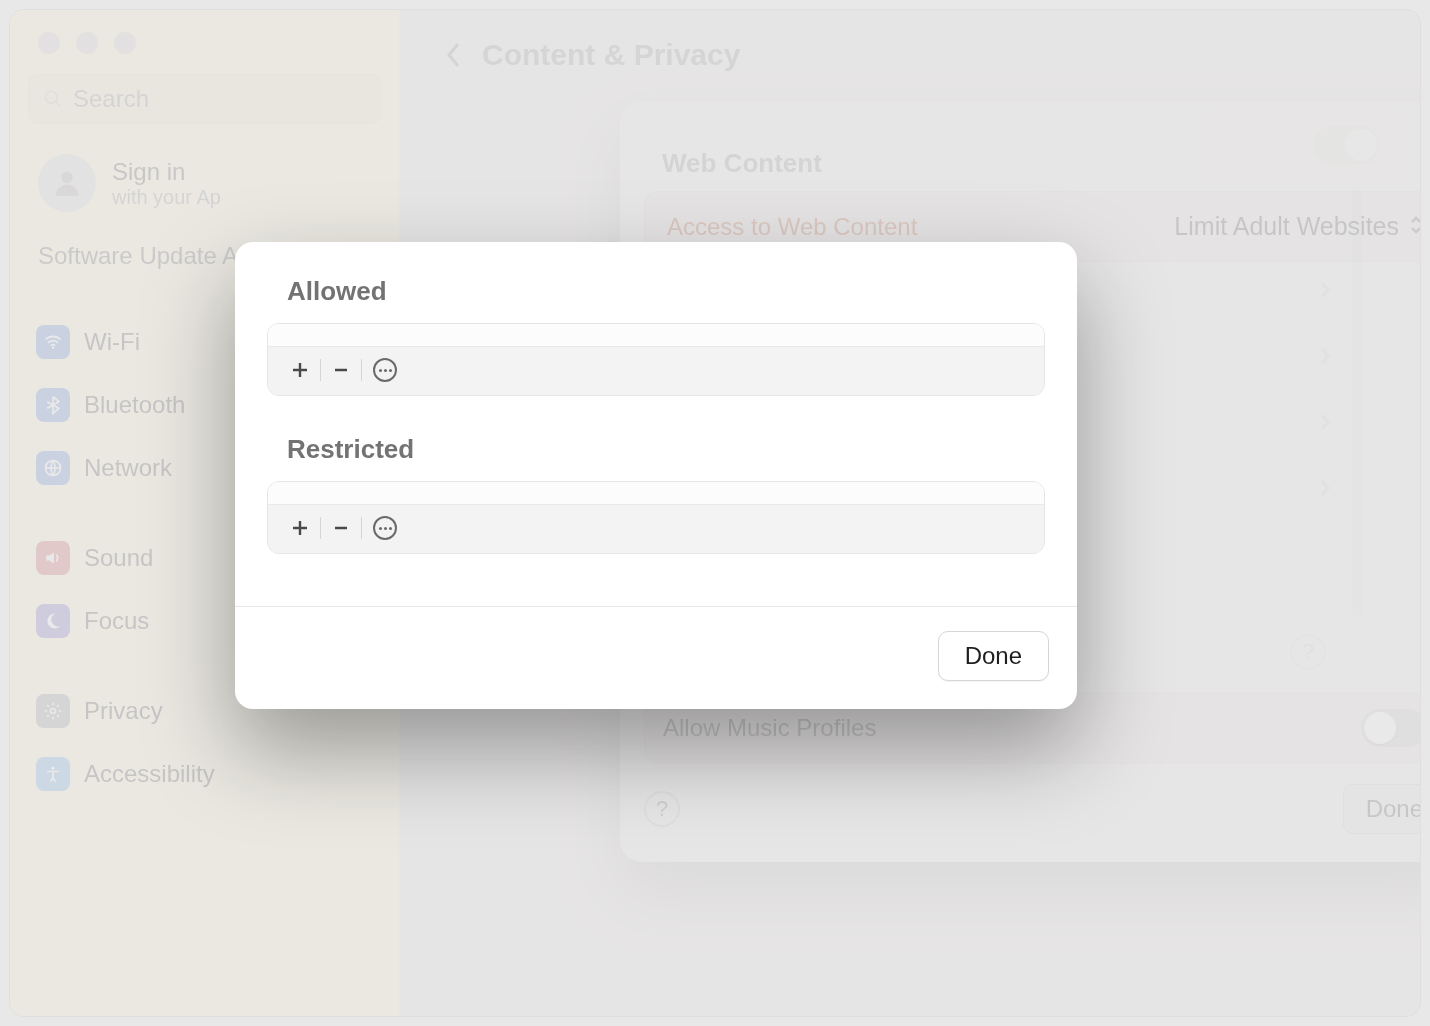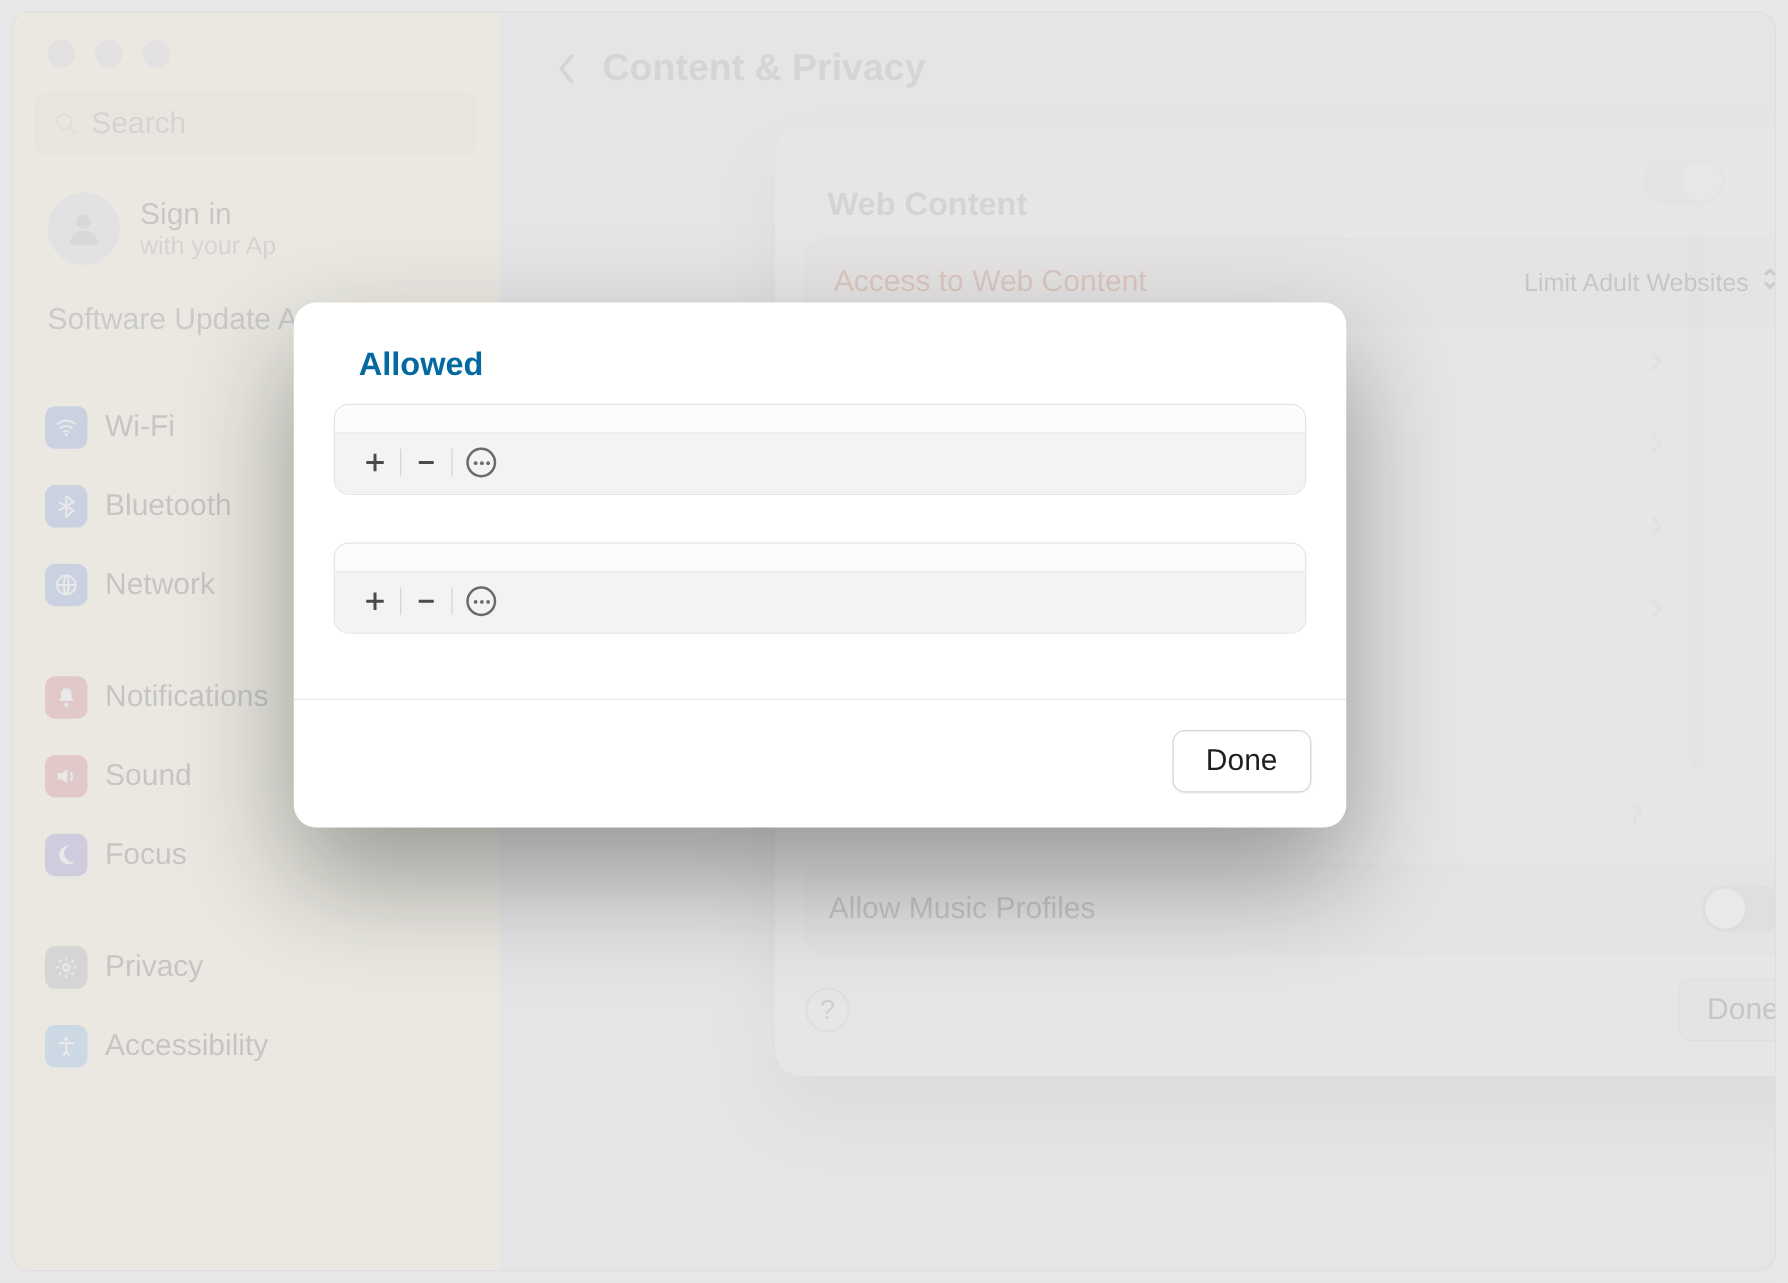--- a/index.html
+++ b/index.html
@@ -33,21 +33,21 @@
     .main { flex: 1; display: flex; flex-direction: column; position: relative; }
     .titlebar { display: flex; align-items: center; gap: 20px; padding: 28px 46px 14px 46px; }
     .back-btn { color: #8a8a8a; display: flex; align-items: center; }
     .back-btn svg { width: 16px; height: 26px; stroke: #8a8a8a; stroke-width: 3; fill: none; }
     .title { font-size: 30px; font-weight: 700; color: #8d8d8d; }
 
     .content-scroll { position: relative; flex: 1; padding: 20px 80px 30px 52px; overflow: hidden; }
     .card { background: #e0dede; border: 1px solid rgba(0,0,0,0.05); border-radius: 14px; }
     .row { display: flex; align-items: center; justify-content: space-between; padding: 20px 22px; }
     .row-label { color: #c2410c; font-size: 24px; }
-    .popup { display: flex; align-items: flex-end; gap: 10px; color: #3f3f3f; font-size: 20px; }
+    .popup { display: flex; align-items: flex-start; gap: 10px; color: #3f3f3f; font-size: 25px; }
     .stepper-icon svg { width: 14px; height: 20px; stroke: #555; stroke-width: 2.4; fill: none; }
     .chev-right svg { width: 10px; height: 18px; stroke: #888; stroke-width: 3; fill: none; }
     .toggle { width: 66px; height: 38px; background: #c8c6c6; border-radius: 30px; position: relative; }
     .toggle::after { content: ''; position: absolute; width: 32px; height: 32px; border-radius: 50%; background: #fff; top: 3px; left: 3px; box-shadow: 0 1px 2px rgba(0,0,0,0.2); }
     .toggle.on { background: #a7d3a7; }
     .toggle.on::after { left: auto; right: 3px; }
     .right-rail { position: absolute; right: 18px; top: 94px; width: 196px; }
     .rail-card { background: #e0dede; border-radius: 14px; padding: 22px; display: flex; justify-content: flex-end; }
     
     .scrollbar { position: absolute; right: 58px; top: 100px; width: 10px; height: 430px; background: #c5c3c3; border-radius: 6px; }
@@ -59,21 +59,21 @@
     .sheet-footer-main { display: flex; justify-content: space-between; align-items: center; padding: 20px 24px 28px 24px; }
     .sheet-help-btn { width: 36px; height: 36px; border-radius: 50%; border: 2px solid #c3c1c1; color: #6a6a6a; display: flex; align-items: center; justify-content: center; font-size: 22px; }
     .sheet-done-btn { background: #e3e1e1; border: 1px solid #c3c1c1; border-radius: 10px; padding: 10px 22px; font-size: 24px; color: #3f3f3f; }
 
     .panel-row-allow { padding: 16px 18px; color: #3f3f3f; font-size: 24px; display: flex; justify-content: space-between; align-items: center; }
 
     .overlay { position: absolute; inset: 0; background: rgba(230,228,228,0.75); pointer-events: none; }
 
     .modal { position: absolute; left: 225px; top: 232px; width: 842px; background: #fff; border-radius: 18px; box-shadow: 0 40px 90px rgba(0,0,0,0.35); overflow: hidden; z-index: 50; }
     .modal-body { padding: 34px 24px 24px 24px; }
-    .modal-section-title { font-size: 26px; font-weight: 700; color: #0369a1; padding: 0 28px 16px 28px; }
+    .modal-section-title { font-size: 26px; font-weight: 700; color: #737373; padding: 0 28px 16px 28px; }
     .list-box { margin: 0 8px 28px 8px; border: 1px solid #e6e4e4; border-radius: 12px; overflow: hidden; background: #fafafa; }
     .list-empty { height: 22px; background: #fcfcfc; }
     .list-toolbar { display: flex; align-items: center; gap: 0; padding: 8px 12px 10px 12px; background: #f4f3f3; border-top: 1px solid #eae8e8; }
     .tb-btn { width: 40px; height: 30px; display: flex; align-items: center; justify-content: center; color: #4a4a4a; font-size: 24px; font-weight: 400; }
     .tb-btn svg { width: 18px; height: 18px; stroke: #4a4a4a; stroke-width: 2.4; fill: none; }
     .tb-sep { width: 1px; height: 22px; background: #d6d4d4; }
     .tb-more { width: 24px; height: 24px; border: 2px solid #6a6a6a; border-radius: 50%; display: flex; align-items: center; justify-content: center; margin-left: 6px; }
     .tb-more span { width: 3px; height: 3px; background: #6a6a6a; border-radius: 50%; margin: 0 1px; }
     .modal-footer { border-top: 1px solid #e8e6e6; padding: 24px 28px 28px 28px; display: flex; justify-content: flex-end; }
     .done-btn { background: #fff; border: 1px solid #d7d5d5; border-radius: 10px; padding: 10px 26px; font-size: 24px; color: #1f1f1f; box-shadow: 0 1px 1px rgba(0,0,0,0.05); }
@@ -142,29 +142,20 @@
               <circle cx="12" cy="12" r="9" fill="none" stroke="#fff" stroke-width="2"></circle>
               <path d="M3 12h18M12 3c3 3 3 15 0 18M12 3c-3 3-3 15 0 18" fill="none" stroke="#fff" stroke-width="2"></path>
             </svg>
           </div>
         <span>Network</span>
       </div>
       <div class="nav-sep"></div>
       <div class="nav-item">
         <div class="nav-ico ico-red">
             <svg viewBox="0 0 24 24">
-              <path d="M12 3a5 5 0 0 1 5 5v4l2 3H5l2-3V8a5 5 0 0 1 5-5z"></path>
-              <circle cx="12" cy="19" r="2"></circle>
-            </svg>
-          </div>
-        <span>Notifications</span>
-      </div>
-      <div class="nav-item">
-        <div class="nav-ico ico-red">
-            <svg viewBox="0 0 24 24">
               <path d="M4 9v6h4l5 4V5L8 9H4z"></path>
               <path d="M16 8c2 2 2 6 0 8" fill="none" stroke="#fff" stroke-width="2"></path>
             </svg>
           </div>
         <span>Sound</span>
       </div>
       <div class="nav-item">
         <div class="nav-ico ico-indigo">
             <svg viewBox="0 0 24 24">
               <path d="M15 3a9 9 0 1 0 6 15 7 7 0 0 1-6-15z"></path>
@@ -293,20 +284,21 @@
               <div class="tb-more">
                 <span></span>
                 <span></span>
                 <span></span>
               </div>
             </div>
         </div>
       </div>
 
       <div style="height:10px"></div>
+      <div class="modal-section-title">Restricted</div>
       <div class="list-box">
         <div class="list-empty"></div>
         <div class="list-toolbar">
           <div class="tb-btn">
               <svg viewBox="0 0 18 18">
                 <line x1="9" y1="2" x2="9" y2="16"></line>
                 <line x1="2" y1="9" x2="16" y2="9"></line>
               </svg>
             </div>
           <div class="tb-sep"></div>

